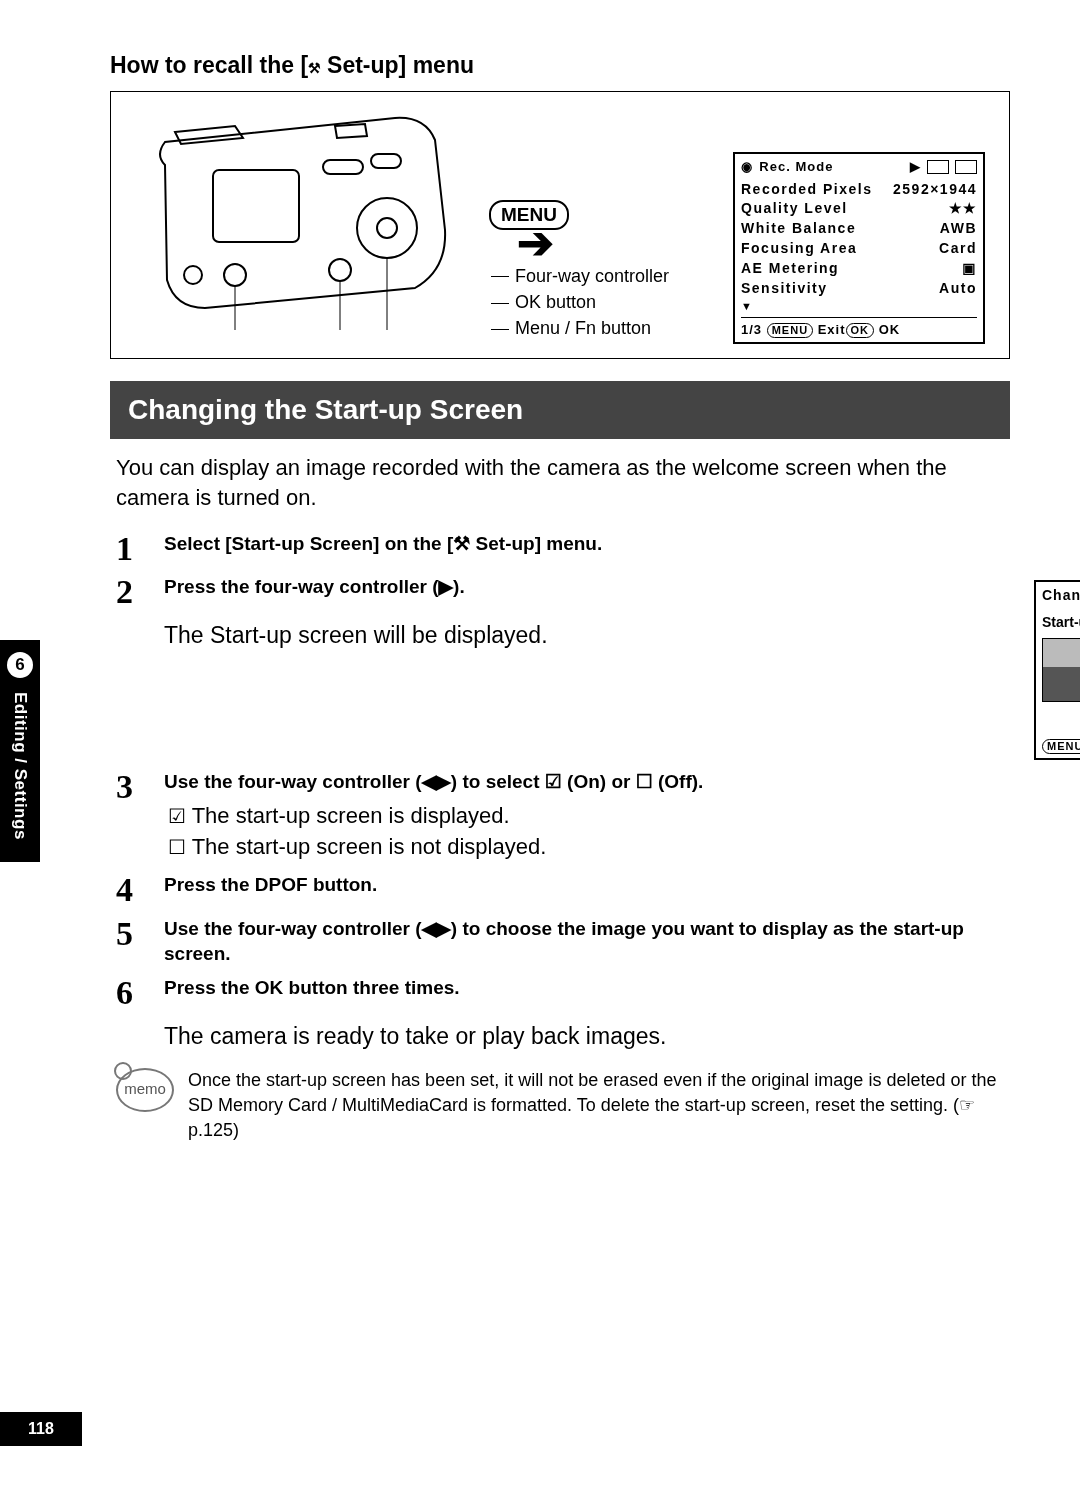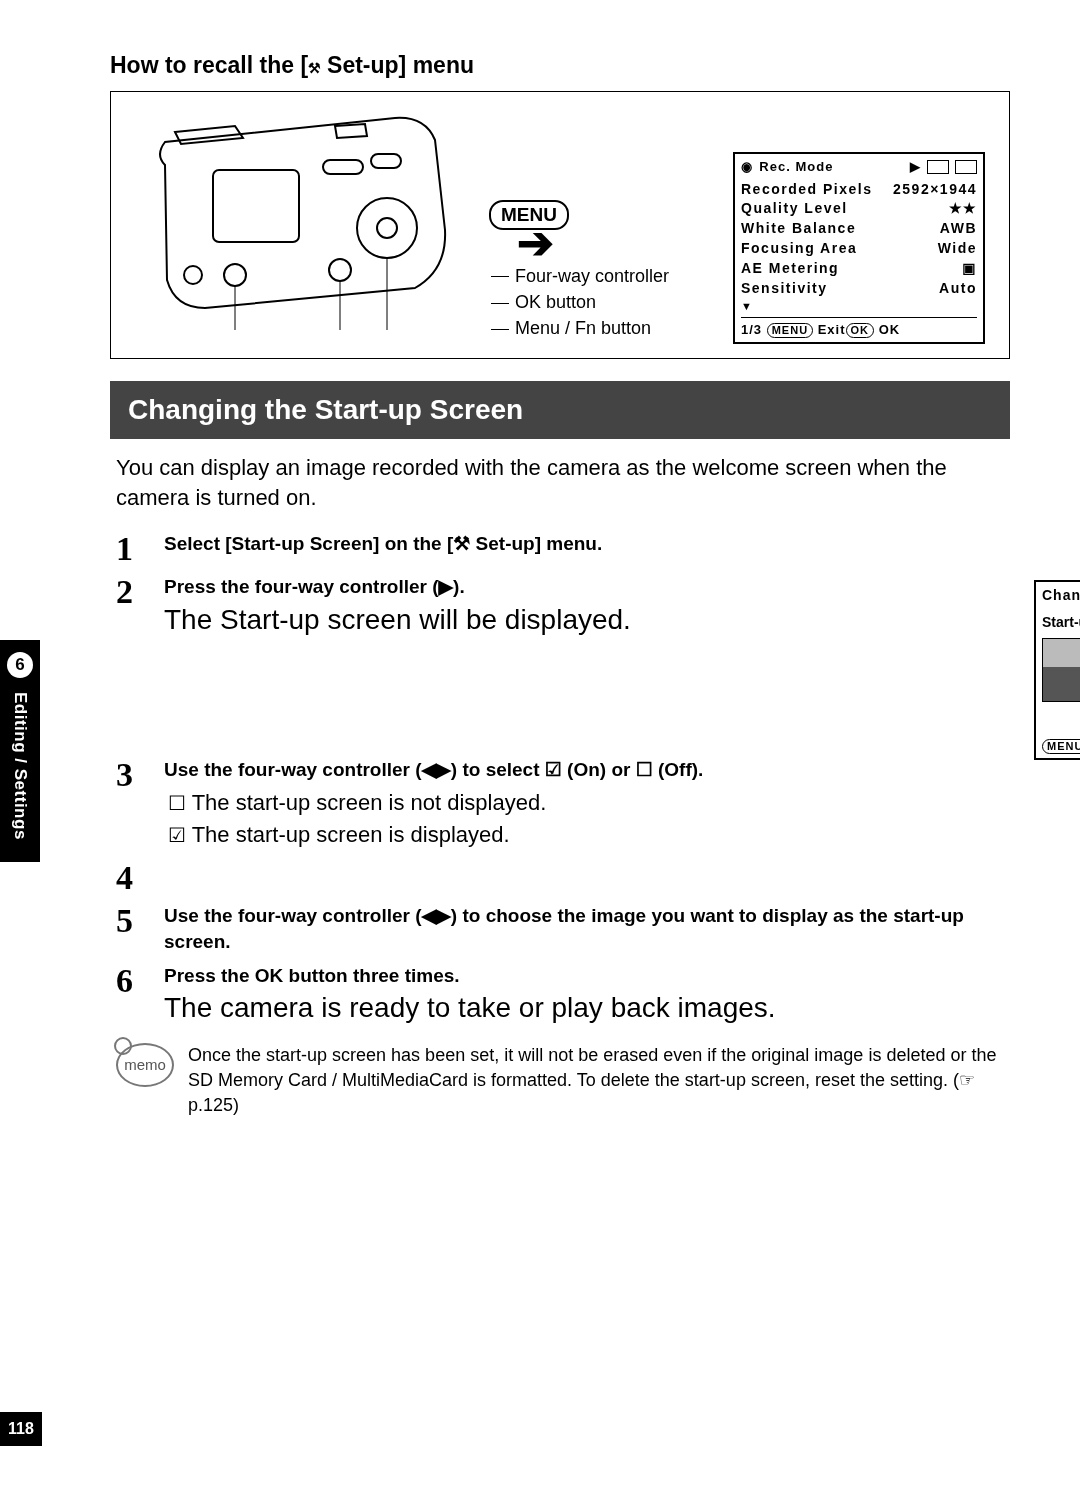--- a/index.html
+++ b/index.html
@@ -95,21 +95,21 @@
   .step-num {
     font-family: "Times New Roman", Times, serif;
     font-weight: bold;
     font-size: 34px;
     width: 48px;
     flex-shrink: 0;
     line-height: 1.05;
   }
   .step-body { flex: 1; }
   .step-title { font-weight: bold; font-size: 19px; }
-  .step-note { font-size: 28px; margin-top: 1px; }
+  .step-note { font-size: 23px; margin-top: 20px; }
   .icon-check { font-size: 20px; }
   .sub-list { margin-top:6px; margin-left:4px; }
   .sub-list div { margin:2px 0; }
   .screen-box {
     border: 2px solid #000;
     width: 270px;
     height: 180px;
     font-size: 14px;
     font-weight: bold;
     padding: 4px 6px;
@@ -168,21 +168,21 @@
     font-weight: bold;
     font-size: 17px;
     letter-spacing: 0.5px;
   }
   .page-num {
     position:absolute;
     left:0; bottom:40px;
     background:#000; color:#fff;
     font-weight:bold;
     font-size:16px;
-    padding: 6px 8px;
+    padding: 6px 28px;
   }
   .dummy-tab { display:inline-block; width:22px; height:14px; border:1.5px solid #000; vertical-align:middle;}
   .tools-icon { font-size:14px; }
   .cam-icon{font-size:13px;}
 </style>
 </head>
 <body>
 
 <div class="side-tab">
   <div class="circ">6</div>
@@ -242,21 +242,21 @@
           <div class="mini-row">
             <span>Quality Level</span>
             <span>★★</span>
           </div>
           <div class="mini-row">
             <span>White Balance</span>
             <span>AWB</span>
           </div>
           <div class="mini-row">
             <span>Focusing Area</span>
-            <span>Wide</span>
+            <span>Card</span>
           </div>
           <div class="mini-row">
             <span>AE Metering</span>
             <span>▣</span>
           </div>
           <div class="mini-row">
             <span>Sensitivity</span>
             <span>Auto</span>
           </div>
         </div>
@@ -301,28 +301,31 @@
       </div>
     </div>
 
     <div style="height:110px"></div>
 
     <div class="step-row">
       <div class="step-num">3</div>
       <div class="step-body">
         <div class="step-title">Use the four-way controller (◀▶) to select ☑ (On) or ☐ (Off).</div>
         <div class="sub-list">
+          <div><span class="icon-check">☑</span> <span>The start-up screen is displayed.</span></div>
           <div><span class="icon-check">☐</span> <span>The start-up screen is not displayed.</span></div>
-          <div><span class="icon-check">☑</span> <span>The start-up screen is displayed.</span></div>
         </div>
       </div>
     </div>
 
     <div class="step-row">
       <div class="step-num">4</div>
+      <div class="step-body">
+          <div class="step-title">Press the DPOF button.</div>
+        </div>
     </div>
 
     <div class="step-row">
       <div class="step-num">5</div>
       <div class="step-body">
           <div class="step-title">Use the four-way controller (◀▶) to choose the image you want to display as the start-up screen.</div>
         </div>
     </div>
 
     <div class="step-row">

